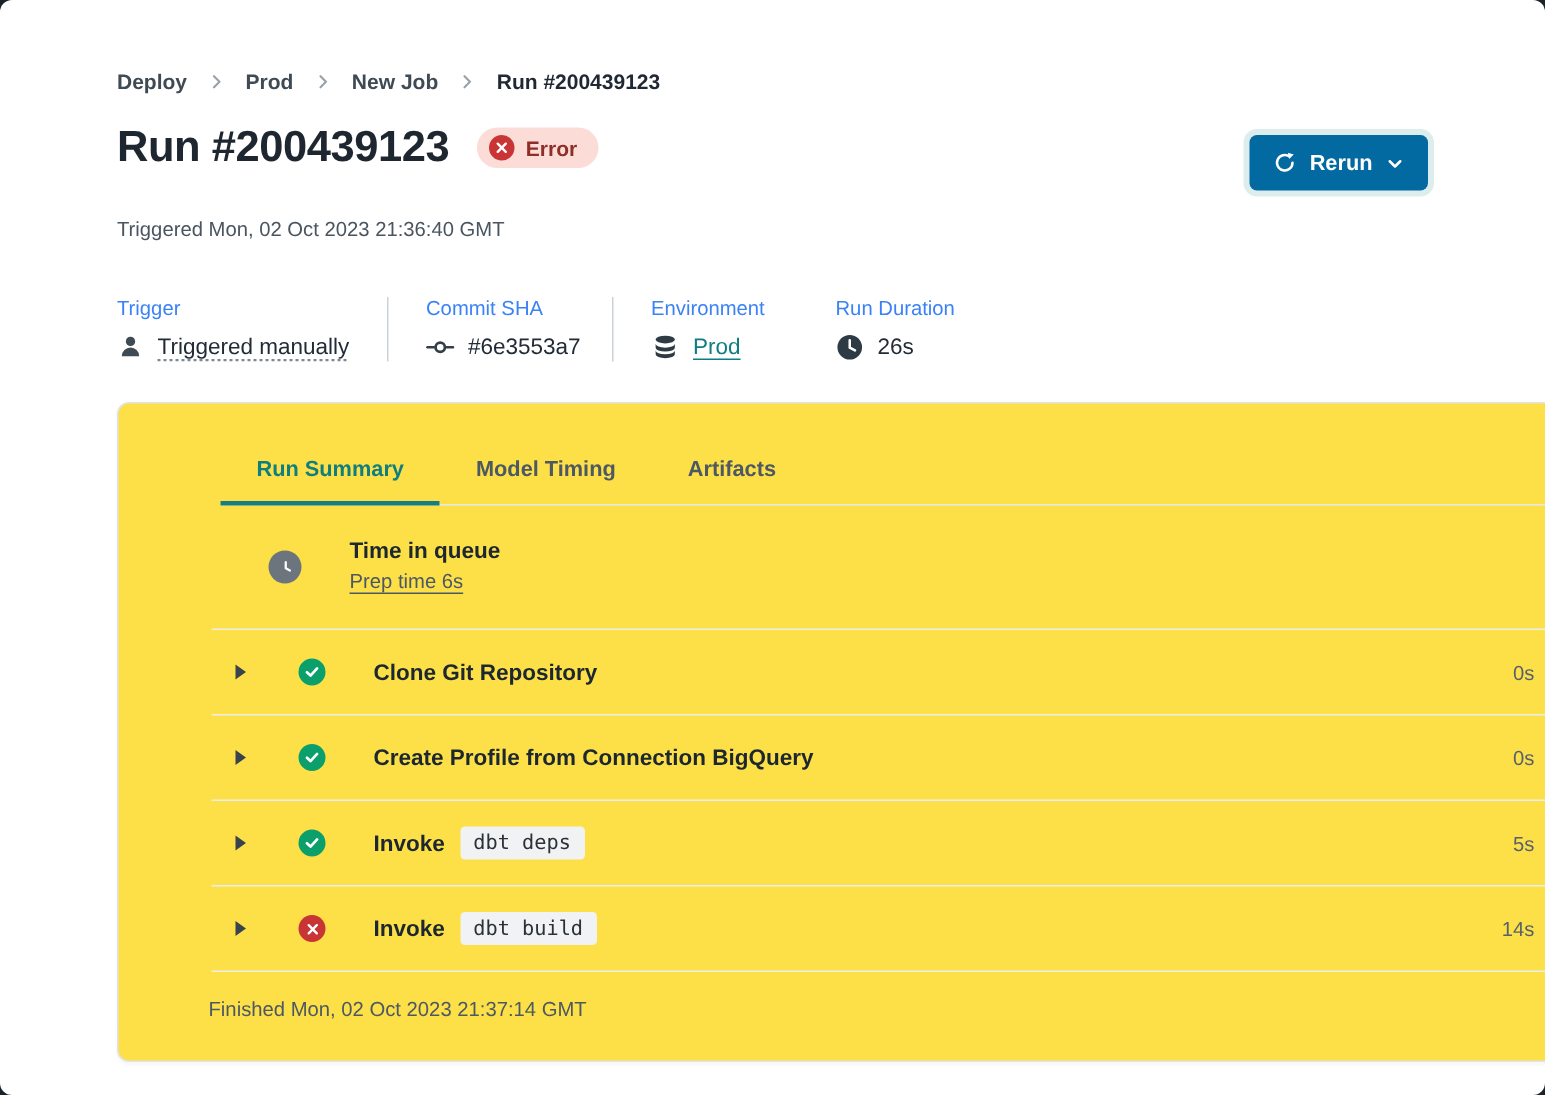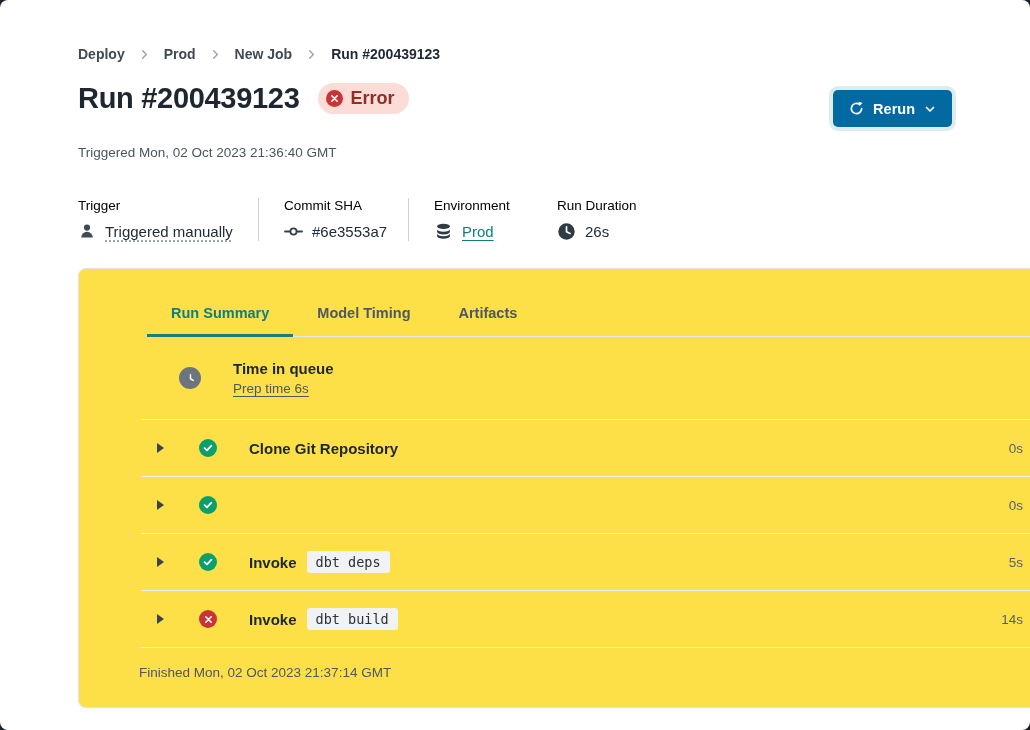--- a/index.html
+++ b/index.html
@@ -23,23 +23,23 @@
     color:#3f4a54; text-decoration:none; font-weight:600; cursor:pointer;
   }
   .breadcrumb .crumb-sep { color:#9aa3ab; display:flex; align-items:center; }
   .breadcrumb .current { color:#1f2833; font-weight:700; }
 
   
   .header-row { display:flex; justify-content:space-between; align-items:flex-start; margin-top:20px; }
   .title-wrap { display:flex; align-items:center; gap:18px; }
   h1 { font-size:29px; font-weight:700; color:#1e2630; letter-spacing:-0.3px; }
   .badge {
-    display:inline-flex; align-items:center; gap:8px;
+    display:inline-flex; align-items:flex-end; gap:8px;
     background:#fbdcd7; border-radius:16px; padding:5px 14px 5px 8px;
-    font-size:18px; font-weight:600; color:#8f2e26;
+    font-size:14px; font-weight:600; color:#8f2e26;
   }
   .status-ico {
     width:17px; height:17px; border-radius:50%;
     display:inline-flex; align-items:center; justify-content:center; flex:0 0 auto;
   }
   .status-ico svg { display:block; }
   .ico-red { background:#c93434; }
   .ico-green { background:#0a9f6b; }
   .ico-gray { background:#6c757d; }
 
@@ -51,21 +51,21 @@
     font-size:14.5px; font-weight:700; margin-top:8px;
     box-shadow:0 0 0 4px rgba(14,125,128,0.14);
   }
   .triggered { margin-top:18px; font-size:13.5px; color:#4a5560; }
 
   
   .meta-row { display:flex; margin-top:38px; }
   .meta-col { padding-right:24px; }
   .meta-col + .meta-col { padding-left:25px; }
   .meta-col.sep { border-left:1px solid #ccd3d8; }
-  .meta-label { font-size:13.5px; color:#000000; }
+  .meta-label { font-size:13.5px; color:#3b82f6; }
   .meta-value { display:flex; align-items:center; gap:9px; margin-top:9px; font-size:15px; color:#222c36; font-weight:600; }
   .meta-value .dotted { text-decoration:underline dotted #7c8893; text-underline-offset:4px; cursor:help; font-weight:400; color:#222c36; }
   .meta-value a.env-link { color:#0f7d80; text-decoration:underline; text-underline-offset:3px; cursor:pointer; font-weight:400; }
   .meta-value .plain { font-weight:400; }
   .meta-col-1 { width:180px; }
   .meta-col-2 { width:150px; }
   .meta-col-3 { width:124px; }
 
   
   .card {
@@ -256,20 +256,23 @@
           <span class="caret">
               <svg width="9" height="12" viewBox="0 0 9 12">
                 <polygon points="1,1 8,6 1,11" fill="#39434e"></polygon>
               </svg>
             </span>
           <span class="status-ico ico-green">
               <svg width="10" height="10" viewBox="0 0 10 10">
                 <polyline points="1.6,5.2 4,7.4 8.4,2.6" fill="none" stroke="#fff" stroke-width="1.8" stroke-linecap="round" stroke-linejoin="round"></polyline>
               </svg>
             </span>
+          <span class="row-label">
+              <span>Create Profile from Connection BigQuery</span>
+            </span>
           <span class="duration">0s</span>
         </div>
 
         <div class="row">
           <span class="caret">
               <svg width="9" height="12" viewBox="0 0 9 12">
                 <polygon points="1,1 8,6 1,11" fill="#39434e"></polygon>
               </svg>
             </span>
           <span class="status-ico ico-green">

